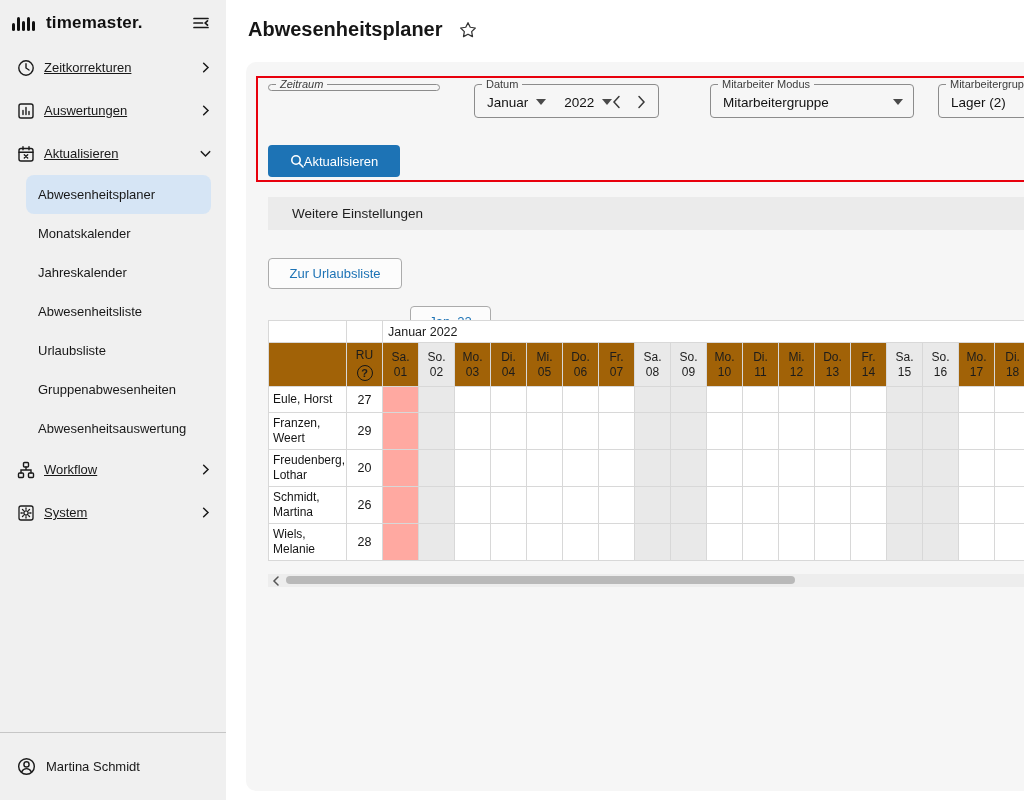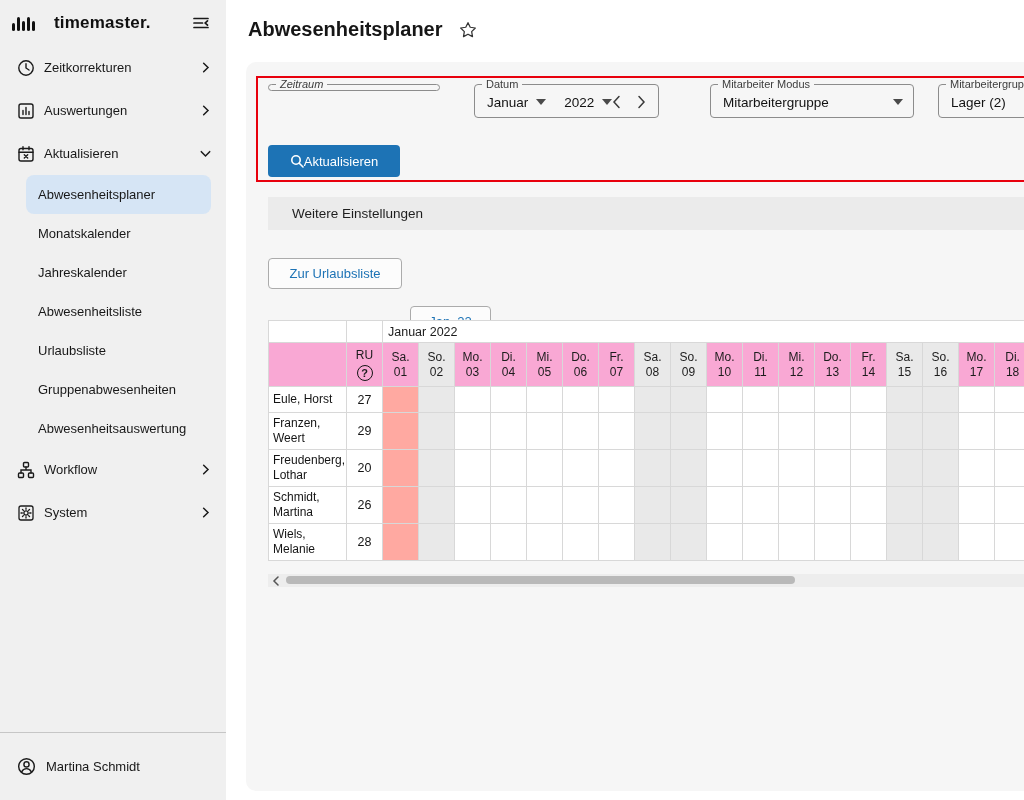--- a/index.html
+++ b/index.html
@@ -9,27 +9,27 @@
     --weekend-gray:#e9e9e9;
     --annotation-red:#e8000d;
     --active-blue:#d6e5f5;
   }
   html,body{ width:1024px; height:800px; }
   body{ font-family:"Liberation Sans", sans-serif; background:#fff; }
   #screen{ position:relative; width:1024px; height:800px; overflow:hidden; background:#fff; }
 
   
   .sidebar{ position:absolute; left:0; top:0; width:226px; height:800px; background:#f0f0f0; }
-  .logo-row{ display:flex; align-items:center; height:46px; padding:0 16px 0 12px;gap:8px; }
+  .logo-row{ display:flex; align-items:center; height:46px; padding:0 16px 0 12px; }
   .logo-bars{ display:flex; align-items:flex-end; margin-right:7px; }
   .logo-text{ font-size:17px; font-weight:bold; color:#101010; letter-spacing:.2px; flex:1; }
   .collapse-btn{ display:flex; cursor:pointer; }
   .nav-item{ display:flex; align-items:center; height:43px; padding:0 14px 0 16px; font-size:13px; color:#181818; cursor:pointer; }
   .nav-icon{ width:20px; height:20px; margin-right:8px; display:flex; }
-  .nav-label{ flex:1; }
+  .nav-label{ flex:1;text-decoration:underline; }
   .chev{ display:flex; width:13px; height:13px; }
   .sub-item{ display:flex; align-items:center; height:39px; margin:0 15px 0 26px; padding-left:12px; font-size:13px; color:#181818; border-radius:8px; cursor:pointer; }
   .sub-item.active{ background:var(--active-blue); }
   .sidebar-footer{ position:absolute; left:0; right:0; bottom:0; }
   .footer-divider{ border-top:1px solid #c6c6c6; }
   .user-row{ display:flex; align-items:center; height:67px; padding:0 16px; font-size:13px; color:#181818; gap:9px; cursor:pointer; }
 
   
   .title-row{ position:absolute; left:248px; top:18px; display:flex; align-items:center; gap:15px; }
   .page-title{ font-size:20px; font-weight:bold; color:#161616; }
@@ -59,21 +59,21 @@
   .btn-outline{ position:absolute; top:196px; height:31px; background:#fcfcfc; border:1px solid #ababab; border-radius:4px; color:var(--accent-blue); font-size:13px; font-family:inherit; cursor:pointer; }
   .btn-urlaub{ left:22px; width:134px; }
   .btn-month{ left:164px; width:81px;margin-top:48px; }
 
   
   .cal{ position:absolute; left:22px; top:258px; border-collapse:collapse; table-layout:fixed; width:762px; background:#fff; }
   .cal td{ border:1px solid #d8d8d8; }
   .cal .month-row td{ height:22px; font-size:12.5px; color:#1c1c1c; background:#fff; }
   .cal .month-cell{ text-align:left; padding-left:5px; }
   .cal .corner{ background:#efefef; }
-  .cal .hdr td{ height:44px; text-align:center; font-size:12px; line-height:15px; color:#1c1c1c; background:#f9a8d4; vertical-align:middle; }
+  .cal .hdr td{ height:44px; text-align:center; font-size:12px; line-height:15px; color:#1c1c1c; background:#a16207; vertical-align:middle; }
   .cal td.weekend{ background:var(--weekend-gray); }
   .cal td.holiday{ background:var(--holiday-pink); }
   .qmark{ display:inline-flex; align-items:center; justify-content:center; width:16px; height:16px; border:1.5px solid #161616; border-radius:50%; font-size:11px; font-weight:bold; margin-top:2px; cursor:pointer; }
   .cal td.name{ background:#fff; font-size:12px; color:#141414; padding:3px 4px; line-height:15px; text-align:left; vertical-align:middle; }
   .cal td.ru{ background:#fff; font-size:12.5px; color:#141414; text-align:center; }
   .cal tr.data-row{ height:26px; }
   .cal td.day{ cursor:pointer; }
 
   
   .hscroll{ position:absolute; left:22px; top:512px; width:760px; height:13px; background:#ededed; display:flex; align-items:center; }

